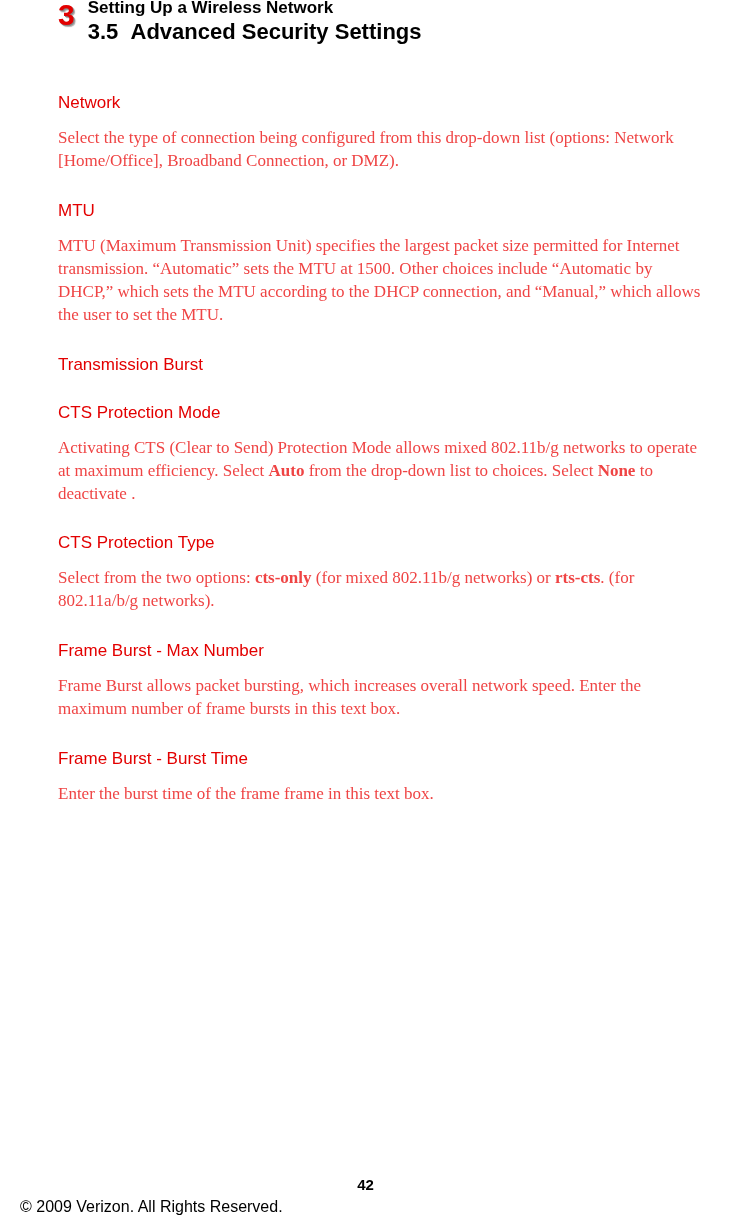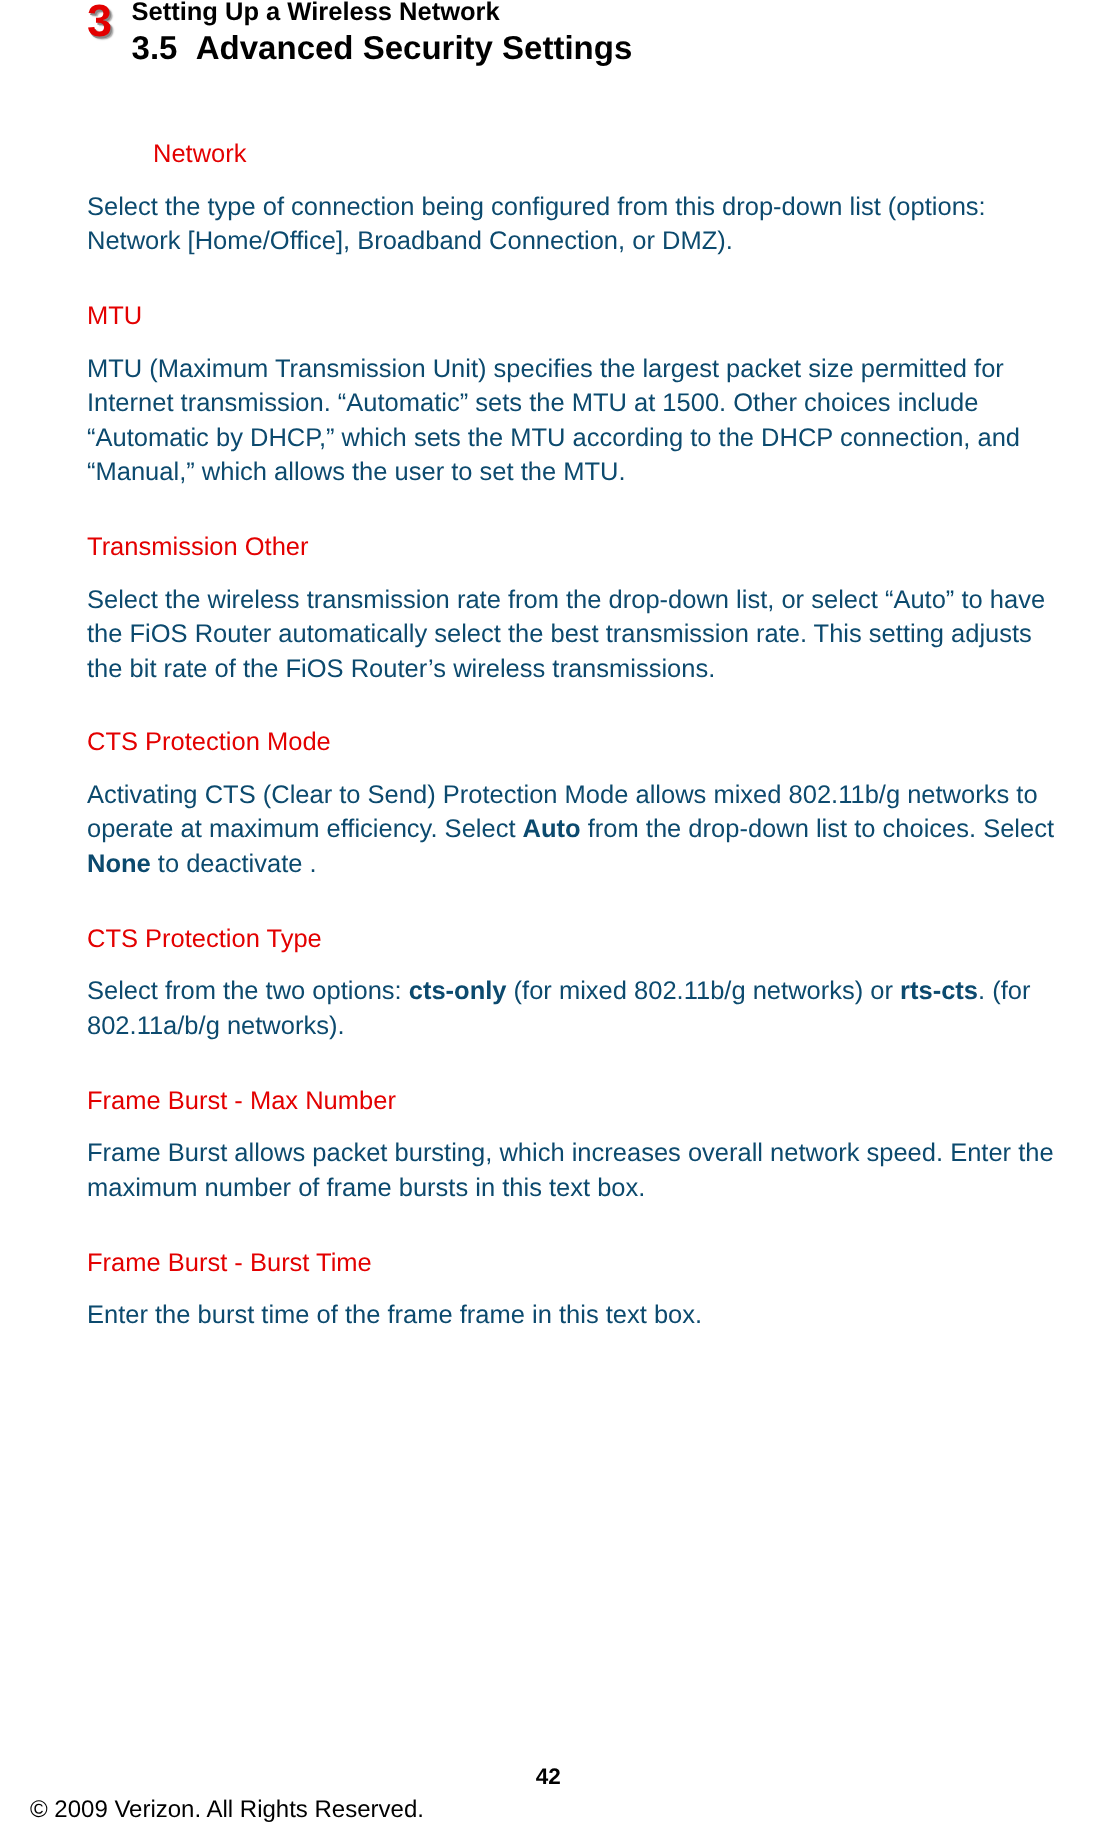--- a/index.html
+++ b/index.html
@@ -48,27 +48,27 @@
     }
     .red-heading {
       color: #e30000;
       font-size: 17px;
       font-weight: 400;
       margin-bottom: 14px;
       margin-top: 28px;
     }
     .red-heading:first-child {
       margin-top: 0;
-      margin-left: 44px;
     }
     .body-text {
       font-size: 17px;
       line-height: 1.35;
-      color: #0c4a6e;
+      color: #ef4444;
       margin-bottom: 0;
+      font-family: Liberation Serif, serif;
     }
     .page-num {
       position: absolute;
       bottom: 33px;
       left: 0;
       right: 0;
       text-align: center;
       font-weight: 700;
       font-size: 15px;
     }
@@ -95,22 +95,21 @@
 </div>
 
 <div class="content">
 
   <div class="red-heading">Network</div>
   <div class="body-text">Select the type of connection being configured from this drop-down list (options: Network [Home/Office], Broadband Connection, or DMZ).</div>
 
   <div class="red-heading">MTU</div>
   <div class="body-text">MTU (Maximum Transmission Unit) specifies the largest packet size permitted for Internet transmission. “Automatic” sets the MTU at 1500. Other choices include “Automatic by DHCP,” which sets the MTU according to the DHCP connection, and “Manual,” which allows the user to set the MTU.</div>
 
-  <div class="red-heading">Transmission Other</div>
-  <div class="body-text">Select the wireless transmission rate from the drop-down list, or select “Auto” to have the FiOS Router automatically select the best transmission rate. This setting adjusts the bit rate of the FiOS Router’s wireless transmissions.</div>
+  <div class="red-heading">Transmission Burst</div>
 
   <div class="red-heading">CTS Protection Mode</div>
   <div class="body-text"><span>Activating CTS (Clear to Send) Protection Mode allows mixed 802.11b/g networks to operate at maximum efficiency. Select </span><b>Auto</b><span> from the drop-down list to choices. Select </span><b>None</b><span> to deactivate .</span></div>
 
   <div class="red-heading">CTS Protection Type</div>
   <div class="body-text"><span>Select from the two options: </span><b>cts-only</b><span> (for mixed 802.11b/g networks) or </span><b>rts-cts</b><span>. (for 802.11a/b/g networks).</span></div>
 
   <div class="red-heading">Frame Burst - Max Number</div>
   <div class="body-text">Frame Burst allows packet bursting, which increases overall network speed. Enter the maximum number of frame bursts in this text box.</div>
 

